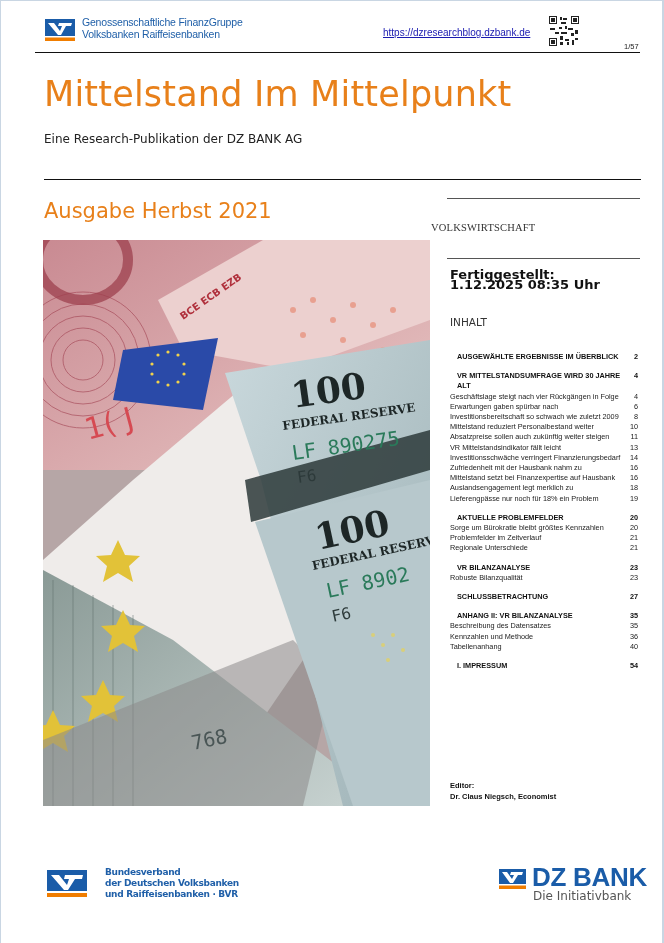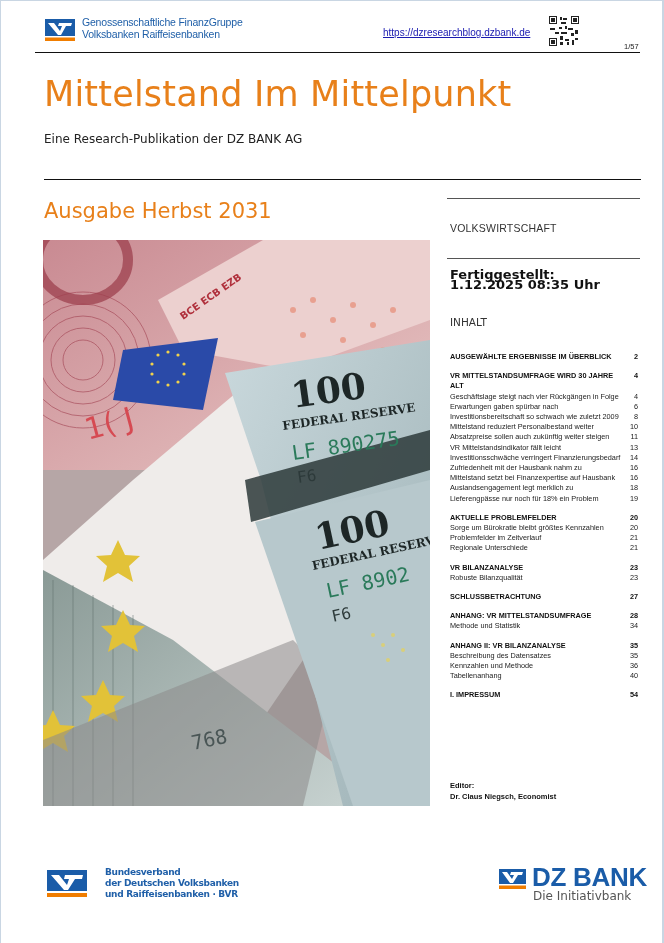--- a/index.html
+++ b/index.html
@@ -17,29 +17,29 @@
   .hr-top { left:35px; top:52px; width:605px; height:1px; background:#111; }
 
   .title { left:44px; top:74px; font-family:"DejaVu Sans", sans-serif; font-size:35px; color:#e8801a; letter-spacing:0.2px; font-weight:normal; white-space:nowrap; }
   .subtitle { left:44px; top:132px; font-size:12px; color:#222; font-family:"DejaVu Sans", sans-serif; }
   .hr-mid { left:44px; top:179px; width:597px; height:1px; background:#111; }
 
   .issue { left:44px; top:199px; font-size:21px; color:#e8801a; font-family:"DejaVu Sans", sans-serif; }
 
   .photo { left:43px; top:240px; width:387px; height:566px; overflow:hidden; }
   .side-hr1 { left:447px; top:198px; width:193px; height:1px; background:#555; }
-  .side-cat { left:450px; top:222px; font-size:10.5px; color:#333; font-family:Liberation Sans, sans-serif; letter-spacing:0.2px;}
+  .side-cat { left:431px; top:222px; font-size:10.5px; color:#333; font-family:Liberation Serif, serif; letter-spacing:0.2px;}
   .side-hr2 { left:447px; top:258px; width:193px; height:1px; background:#555; }
   .fert { left:450px; top:270px; font-size:13px; font-weight:bold; line-height:10px; color:#111; }
   .inhalt { left:450px; top:316px; font-size:10.5px; color:#333; font-family:"DejaVu Sans", sans-serif; }
 
   .toc { left:450px; top:352px; width:188px; font-family:"Liberation Sans", sans-serif; font-size:7.3px; color:#222; }
   .toc .sec { margin-bottom:9px; }
   .toc .row { display:flex; justify-content:space-between; line-height:10.2px; }
-  .toc .row.h { font-weight:bold; color:#111; }
+  .toc .row.h { font-weight:bold; color:#111;margin-left:7px; }
   .toc .row .num { min-width:10px; text-align:right; }
   .toc .row.wrap .lbl { width:170px; }
   .toc .row.wrap { align-items:flex-end; }
 
   .editor { left:450px; top:780px; font-size:7.5px; font-weight:bold; line-height:11px; color:#111; font-family:"Liberation Sans", sans-serif; }
 
   
   .bvr-logo { left:47px; top:870px; width:40px; height:27px; }
   .bvr-text { left:97px; top:867px; font-size:9px; line-height:11px; color:#1f5fa8; font-family:"DejaVu Sans", sans-serif; font-weight:bold; letter-spacing:-0.3px;margin-left:8px; }
   .dz-logo { left:499px; top:869px; width:27px; height:20px; }
@@ -96,21 +96,21 @@
     <rect x="9" y="22" width="3" height="2"></rect>
       <rect x="15" y="22" width="2" height="2"></rect>
   </g>
 </svg>
 <div class="abs pageno">1/57</div>
 <div class="abs hr-top"></div>
 
 <h1 class="abs title" style="margin:0">Mittelstand Im Mittelpunkt</h1>
 <div class="abs subtitle">Eine Research-Publikation der DZ BANK AG</div>
 <div class="abs hr-mid"></div>
-<div class="abs issue">Ausgabe Herbst 2031</div>
+<div class="abs issue">Ausgabe Herbst 2021</div>
 
 <svg class="abs photo" viewBox="0 0 387 566" preserveAspectRatio="none">
   <defs>
     <linearGradient id="pink" x1="0" y1="0" x2="1" y2="1">
       <stop offset="0" stop-color="#c98a92"></stop>
         <stop offset="1" stop-color="#e9c8c6"></stop>
     </linearGradient>
     <linearGradient id="green" x1="0" y1="0" x2="1" y2="1">
       <stop offset="0" stop-color="#8a9a96"></stop>
         <stop offset="1" stop-color="#c6d1cf"></stop>
@@ -294,30 +294,20 @@
       </div>
   </div>
   <div class="sec">
     <div class="row h">
         <span>SCHLUSSBETRACHTUNG</span>
         <span class="num">27</span>
       </div>
   </div>
   <div class="sec">
     <div class="row h">
-        <span>ANHANG: VR MITTELSTANDSUMFRAGE</span>
-        <span class="num">28</span>
-      </div>
-    <div class="row">
-        <span>Methode und Statistik</span>
-        <span class="num">34</span>
-      </div>
-  </div>
-  <div class="sec">
-    <div class="row h">
         <span>ANHANG II: VR BILANZANALYSE</span>
         <span class="num">35</span>
       </div>
     <div class="row">
         <span>Beschreibung des Datensatzes</span>
         <span class="num">35</span>
       </div>
     <div class="row">
         <span>Kennzahlen und Methode</span>
         <span class="num">36</span>

